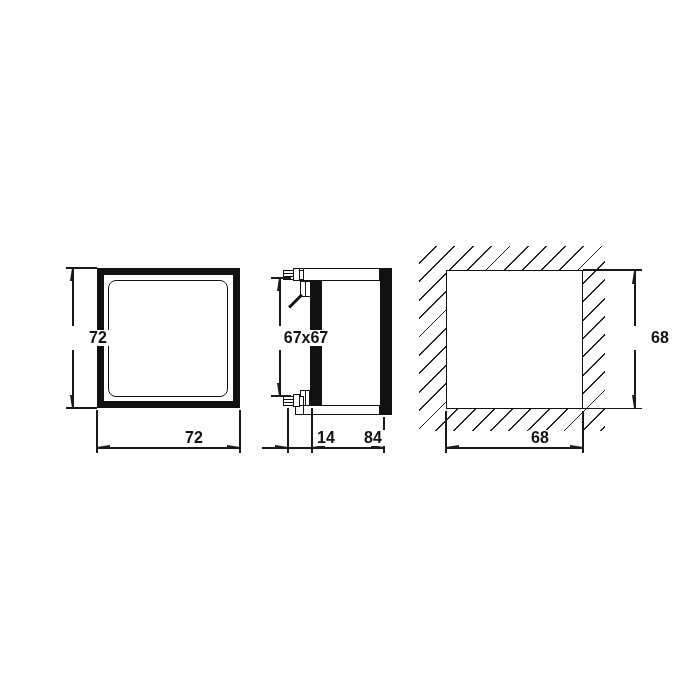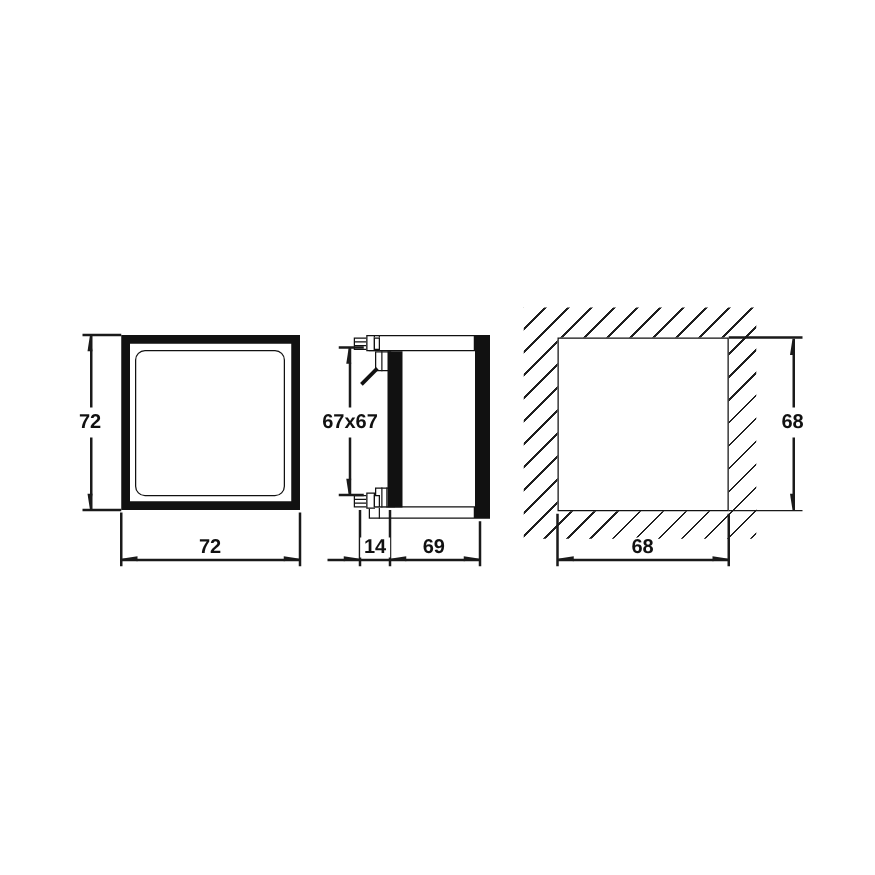--- a/index.html
+++ b/index.html
@@ -15,21 +15,21 @@
   .part{position:absolute;background:#fff;border:1.5px solid #111;box-sizing:border-box;}
   .thin{border-width:1.2px;}
   
   .ar{position:absolute;width:0;height:0;}
   .ar.r{border-top:2.6px solid transparent;border-bottom:2.6px solid transparent;border-left:13px solid #1a1a1a;}
   .ar.l{border-top:2.6px solid transparent;border-bottom:2.6px solid transparent;border-right:13px solid #1a1a1a;}
   .ar.u{border-left:2.6px solid transparent;border-right:2.6px solid transparent;border-bottom:13px solid #1a1a1a;}
   .ar.d{border-left:2.6px solid transparent;border-right:2.6px solid transparent;border-top:13px solid #1a1a1a;}
   
   .dimtext{position:absolute;font-weight:bold;font-size:16px;color:#111;background:#fff;
-           padding:0 3px;white-space:nowrap;transform:translate(-50%,-50%);line-height:1;}
+           padding:0 3px;white-space:nowrap;transform:translate(-50%,-50%);line-height:1;margin-left:26px;}
   .above{transform:translate(-50%,-100%);}
   
   .hatch{position:absolute;background:repeating-linear-gradient(135deg,
           transparent 0px,transparent 11.7px,#1f1f1f 11.7px,#1f1f1f 13px);}
   .ridge{position:absolute;height:1.2px;background:#111;}
   .lever{position:absolute;width:18px;height:2.6px;background:#111;
          transform-origin:left center;transform:rotate(-45deg);}
 </style>
 </head>
 <body>
@@ -108,21 +108,21 @@
 
     <div>
       <div class="vl" style="left:287.3px;top:408px;height:45px;"></div>
       <div class="vl" style="left:311.3px;top:408px;height:45px;"></div>
       <div class="vl" style="left:383.3px;top:417px;height:36px;"></div>
       <div class="hl" style="left:262px;top:447.3px;width:122px;"></div>
       <div class="ar r" style="left:275px;top:445.4px;"></div>
       <div class="ar l" style="left:312px;top:445.4px;"></div>
       <div class="ar r" style="left:371px;top:445.4px;"></div>
       <div class="dimtext above" style="left:300px;top:446px;">14</div>
-      <div class="dimtext above" style="left:347px;top:446px;">69</div>
+      <div class="dimtext above" style="left:347px;top:446px;">84</div>
     </div>
   </div>
 
   <div>
 
     <div class="hatch" style="left:419px;top:246px;width:186px;height:185px;"></div>
 
     <div class="abs" style="left:446px;top:270px;width:137px;height:139px;background:#fff;border:1.8px solid #111;box-sizing:border-box;"></div>
 
     <div>

